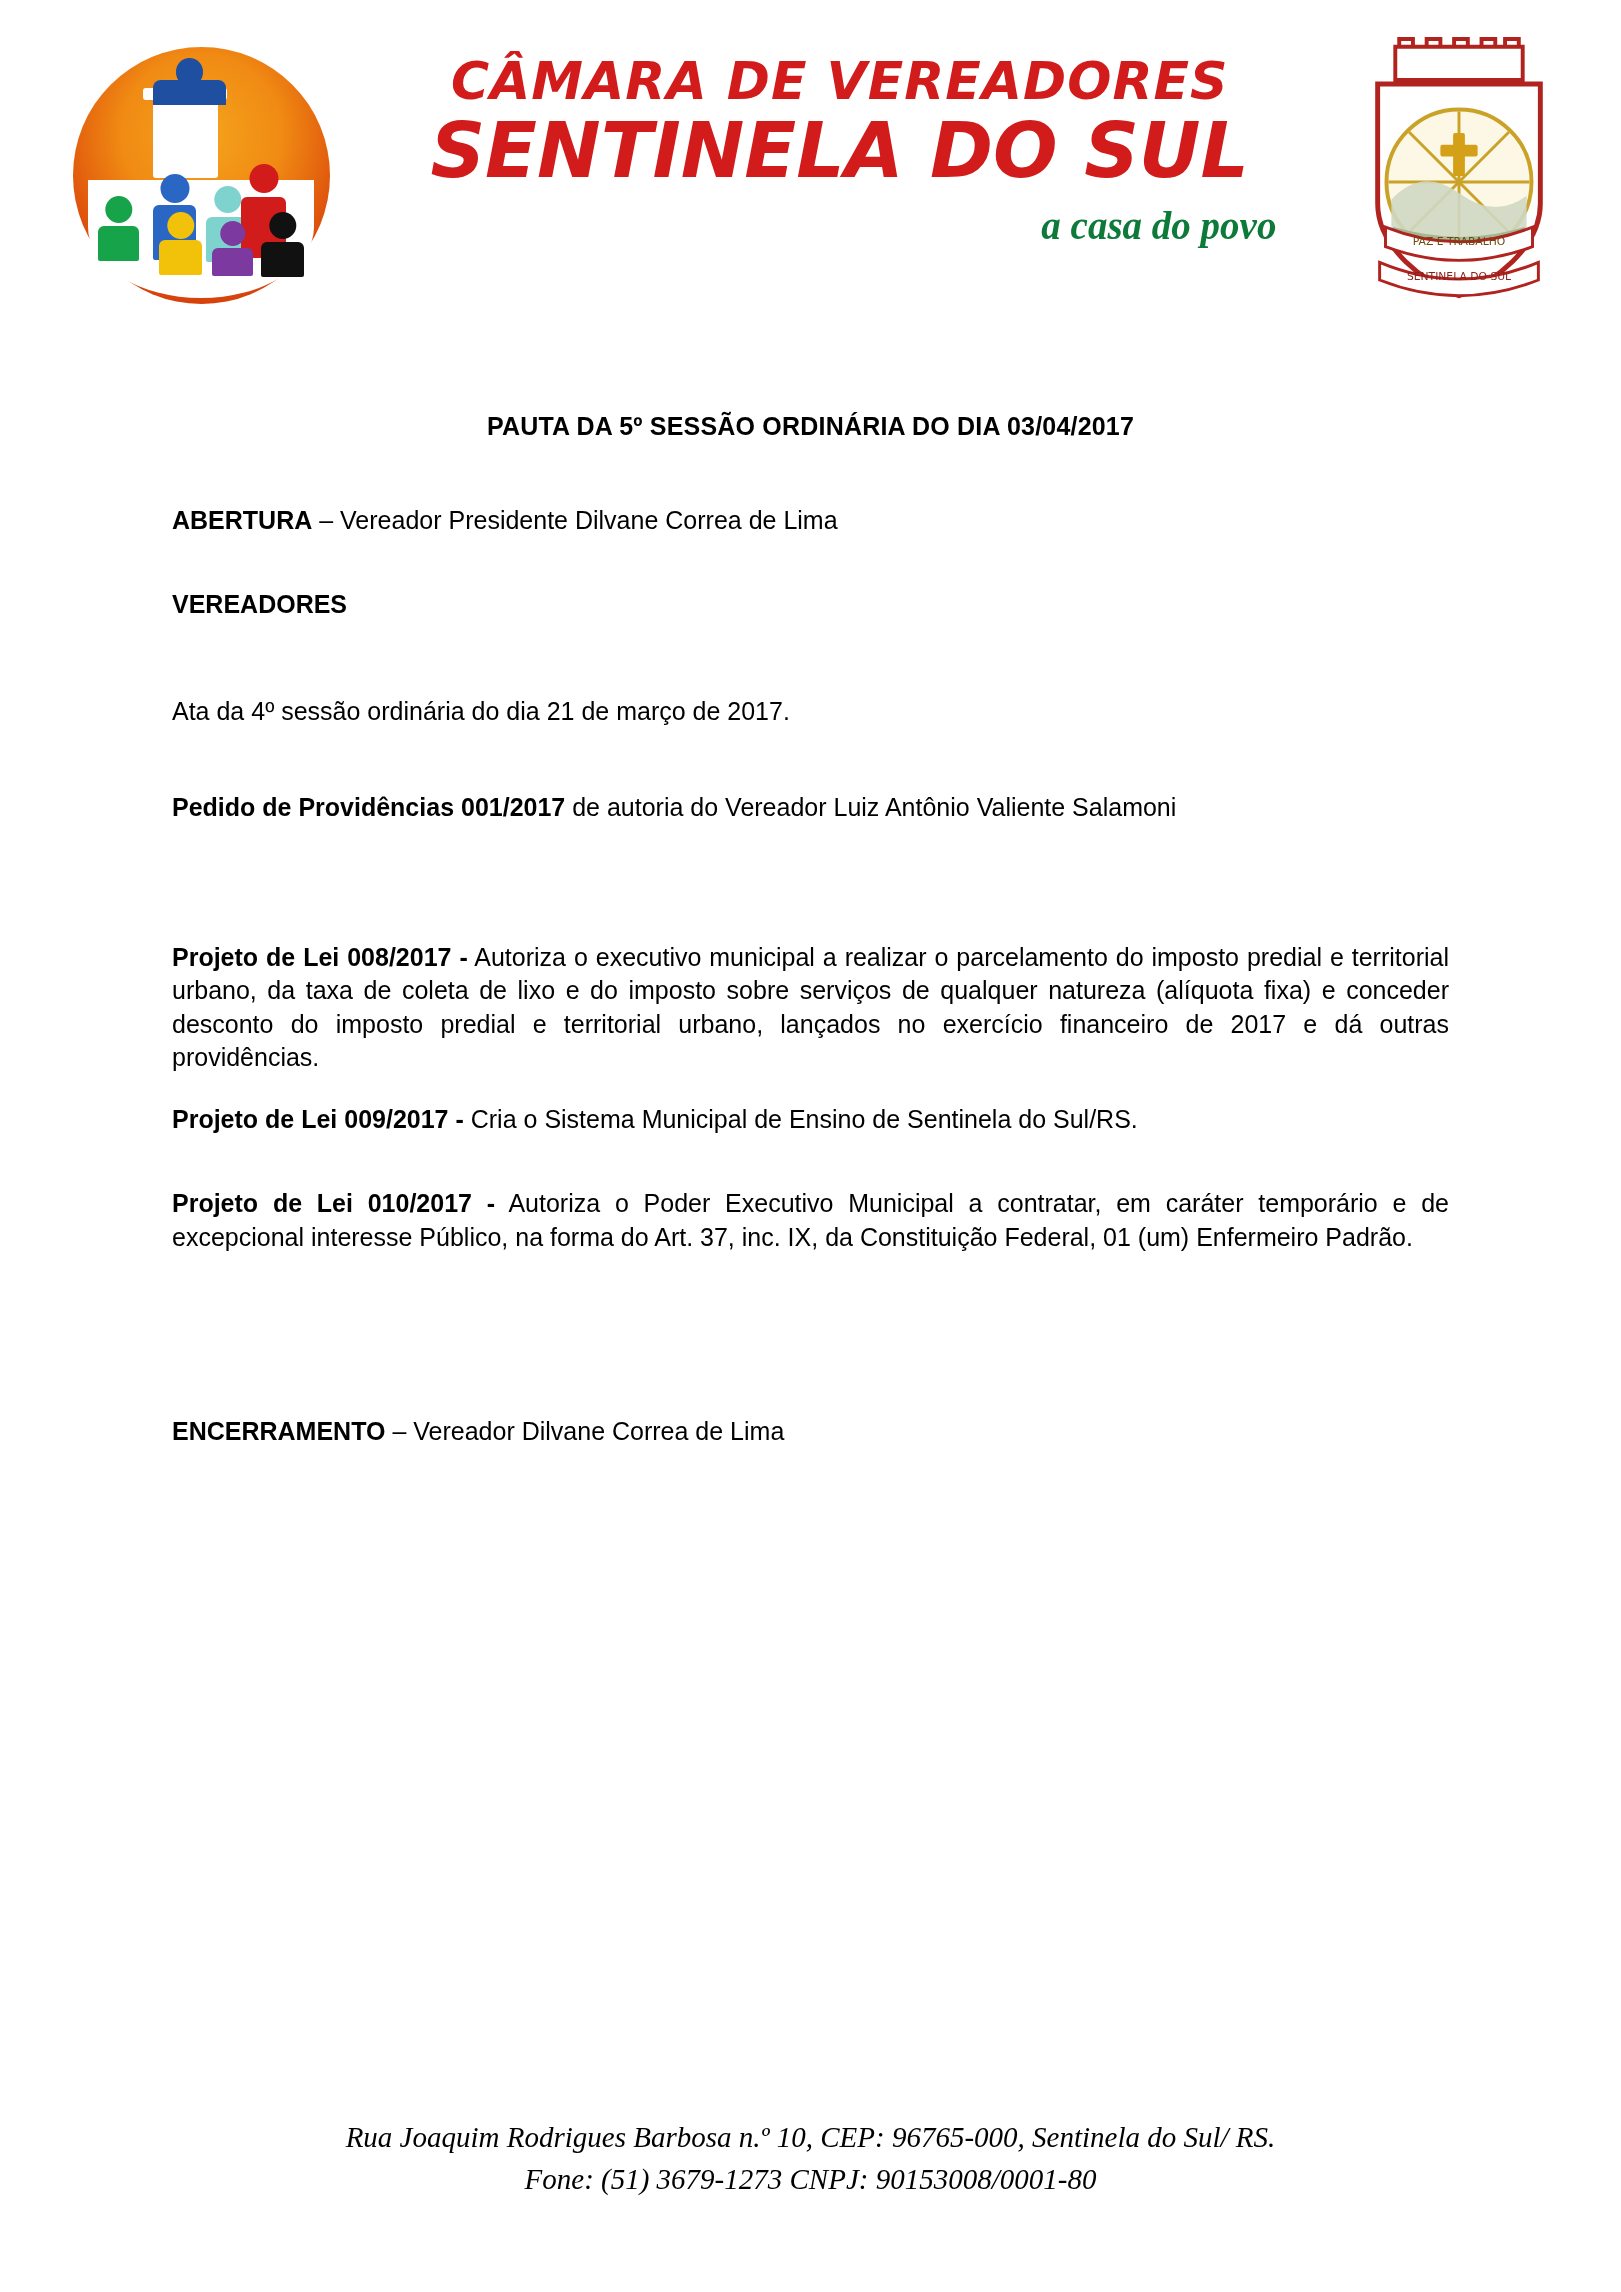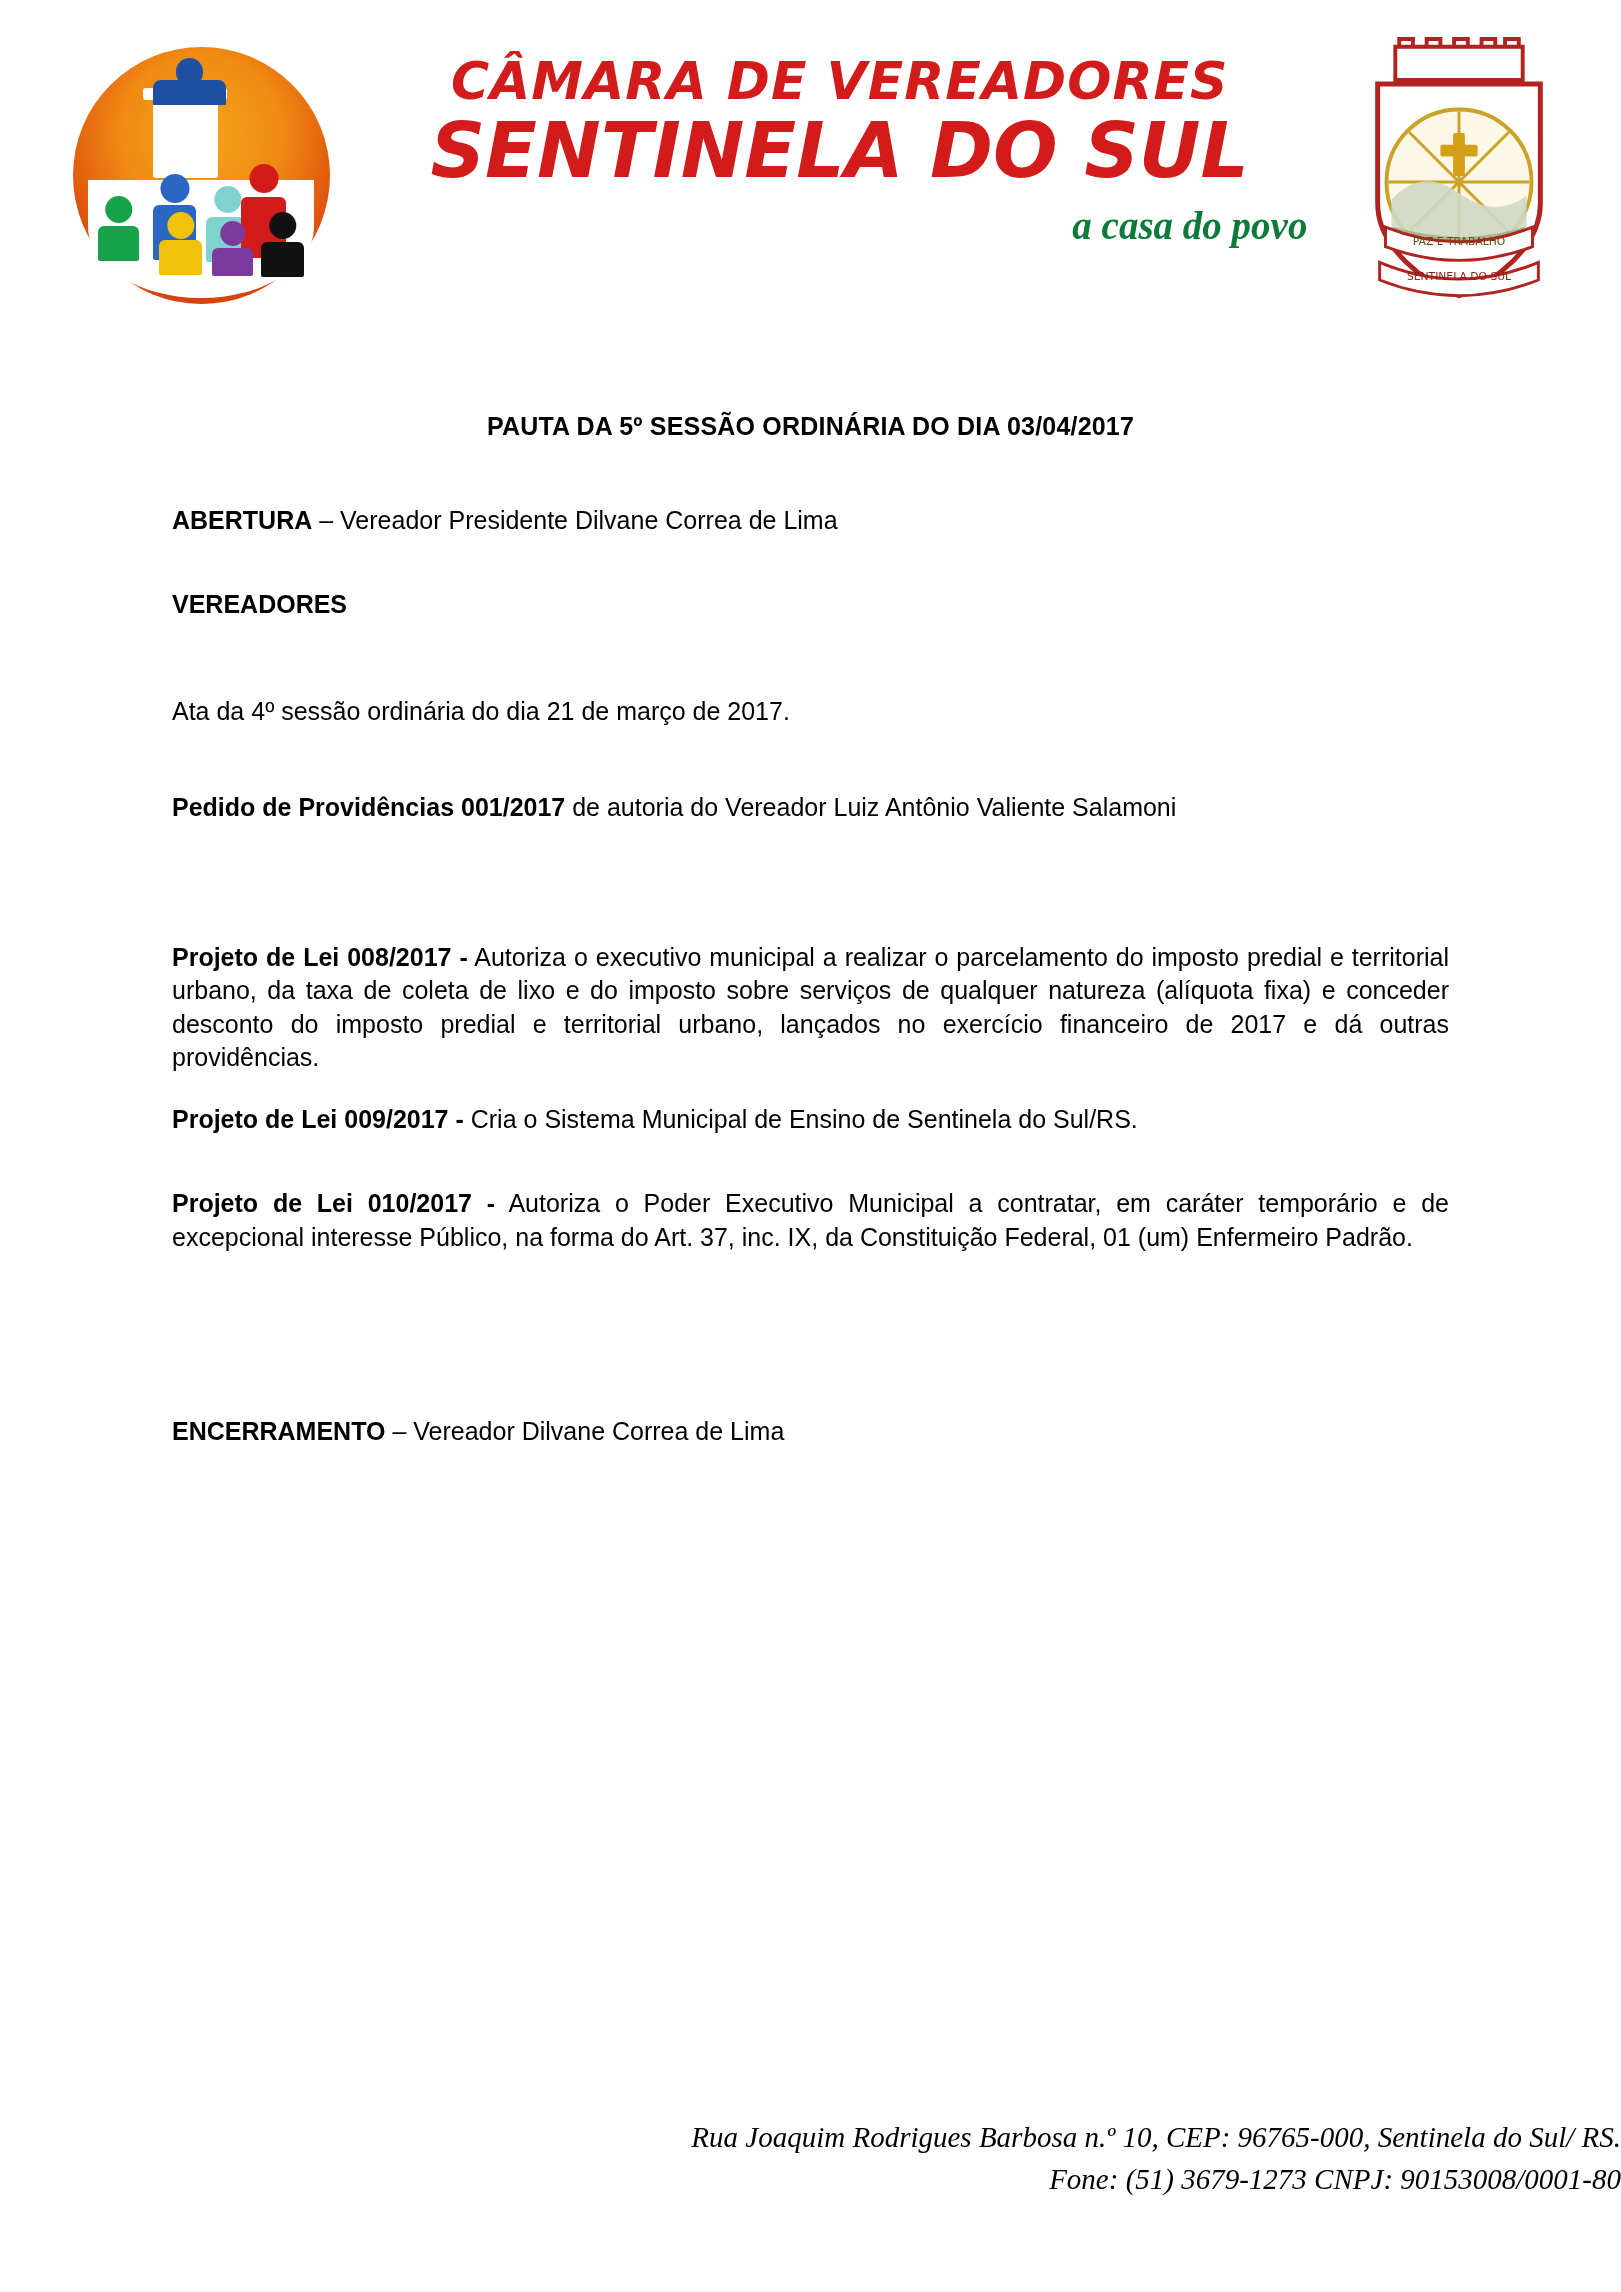--- a/index.html
+++ b/index.html
@@ -17,20 +17,21 @@
   }
 
   
   .header {
     position: relative;
     height: 353px;
     padding: 29px 59px 0 59px;
     box-sizing: border-box;
     display: flex;
     align-items: flex-start;
+    gap: 31px;
   }
 
   
   .logo-mark {
     position: relative;
     width: 284px;
     height: 284px;
     flex: 0 0 284px;
     margin-top: 9.8px;
   }
@@ -180,21 +181,21 @@
   .sp-64 { height: 63px; }
   .sp-74 { height: 73px; }
   .sp-90 { height: 88px; }
 
   
   .footer {
     position: absolute;
     left: 0;
     right: 0;
     bottom: 93px;
-    text-align: right;
+    text-align: center;
     font-family: "Liberation Serif", serif;
     font-style: italic;
     font-size: 29px;
     line-height: 1.45;
     color: #000;
   }
 </style>
 </head>
 <body>
 

